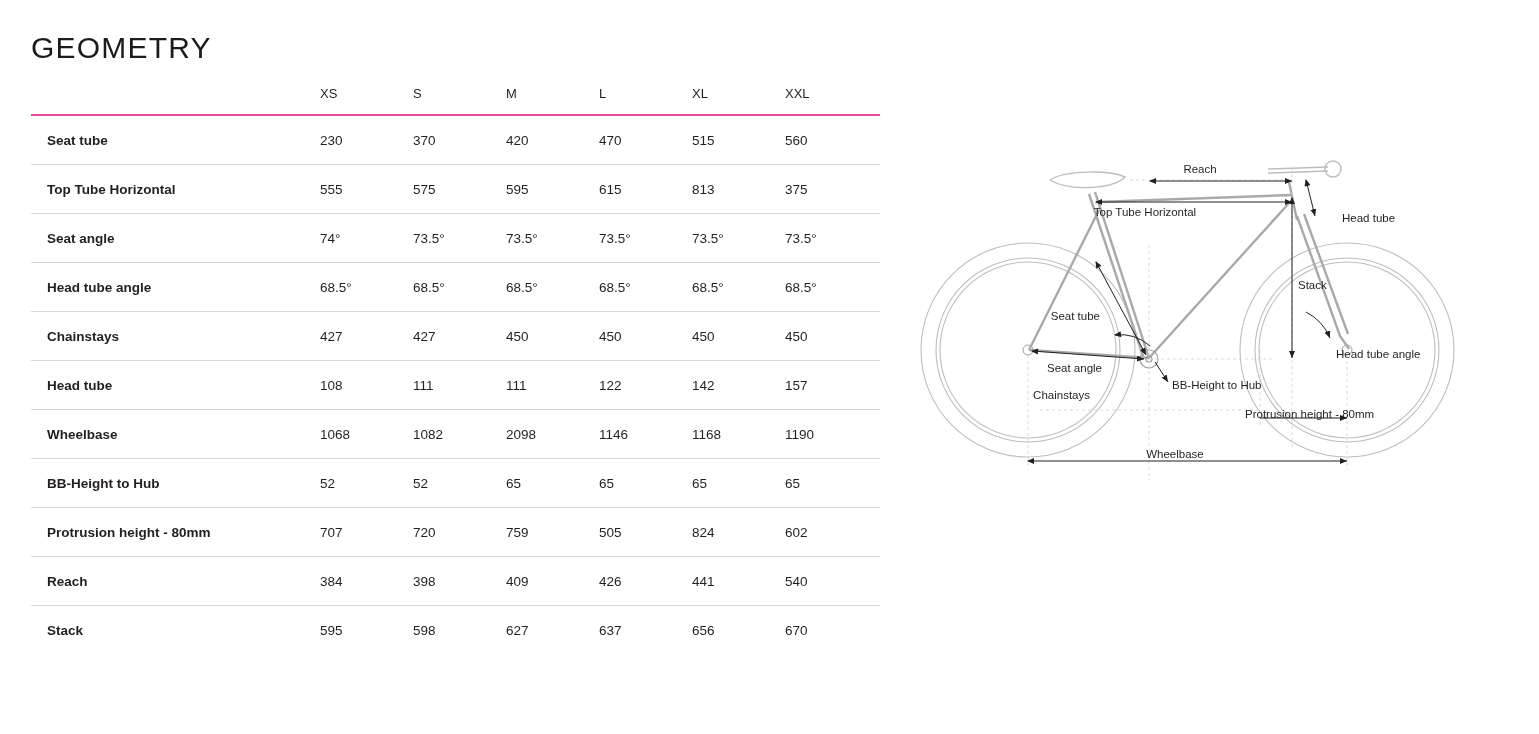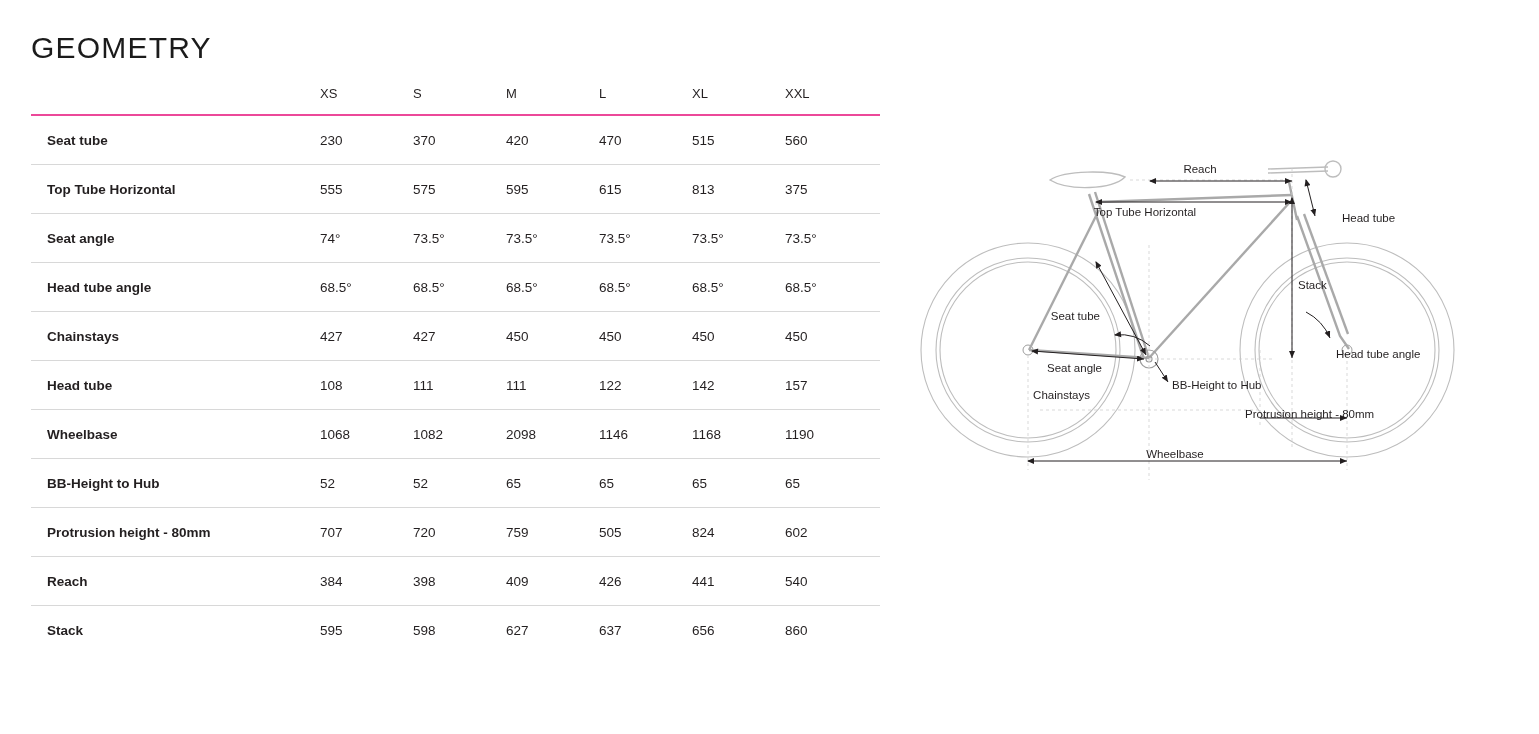--- a/index.html
+++ b/index.html
@@ -201,21 +201,21 @@
           <td>441</td>
           <td>540</td>
         </tr>
         <tr>
           <td class="rowlabel">Stack</td>
           <td>595</td>
           <td>598</td>
           <td>627</td>
           <td>637</td>
           <td>656</td>
-          <td>860</td>
+          <td>670</td>
         </tr>
       </tbody>
     </table>
   </div>
 
   <div class="diagram">
     <svg width="620" height="390" viewBox="0 0 620 390" xmlns="http://www.w3.org/2000/svg">
       <defs>
         <marker id="arrEnd" markerWidth="8" markerHeight="8" refX="7" refY="3" orient="auto">
           <path d="M0,0 L7,3 L0,6 z" fill="#231f20"></path>

